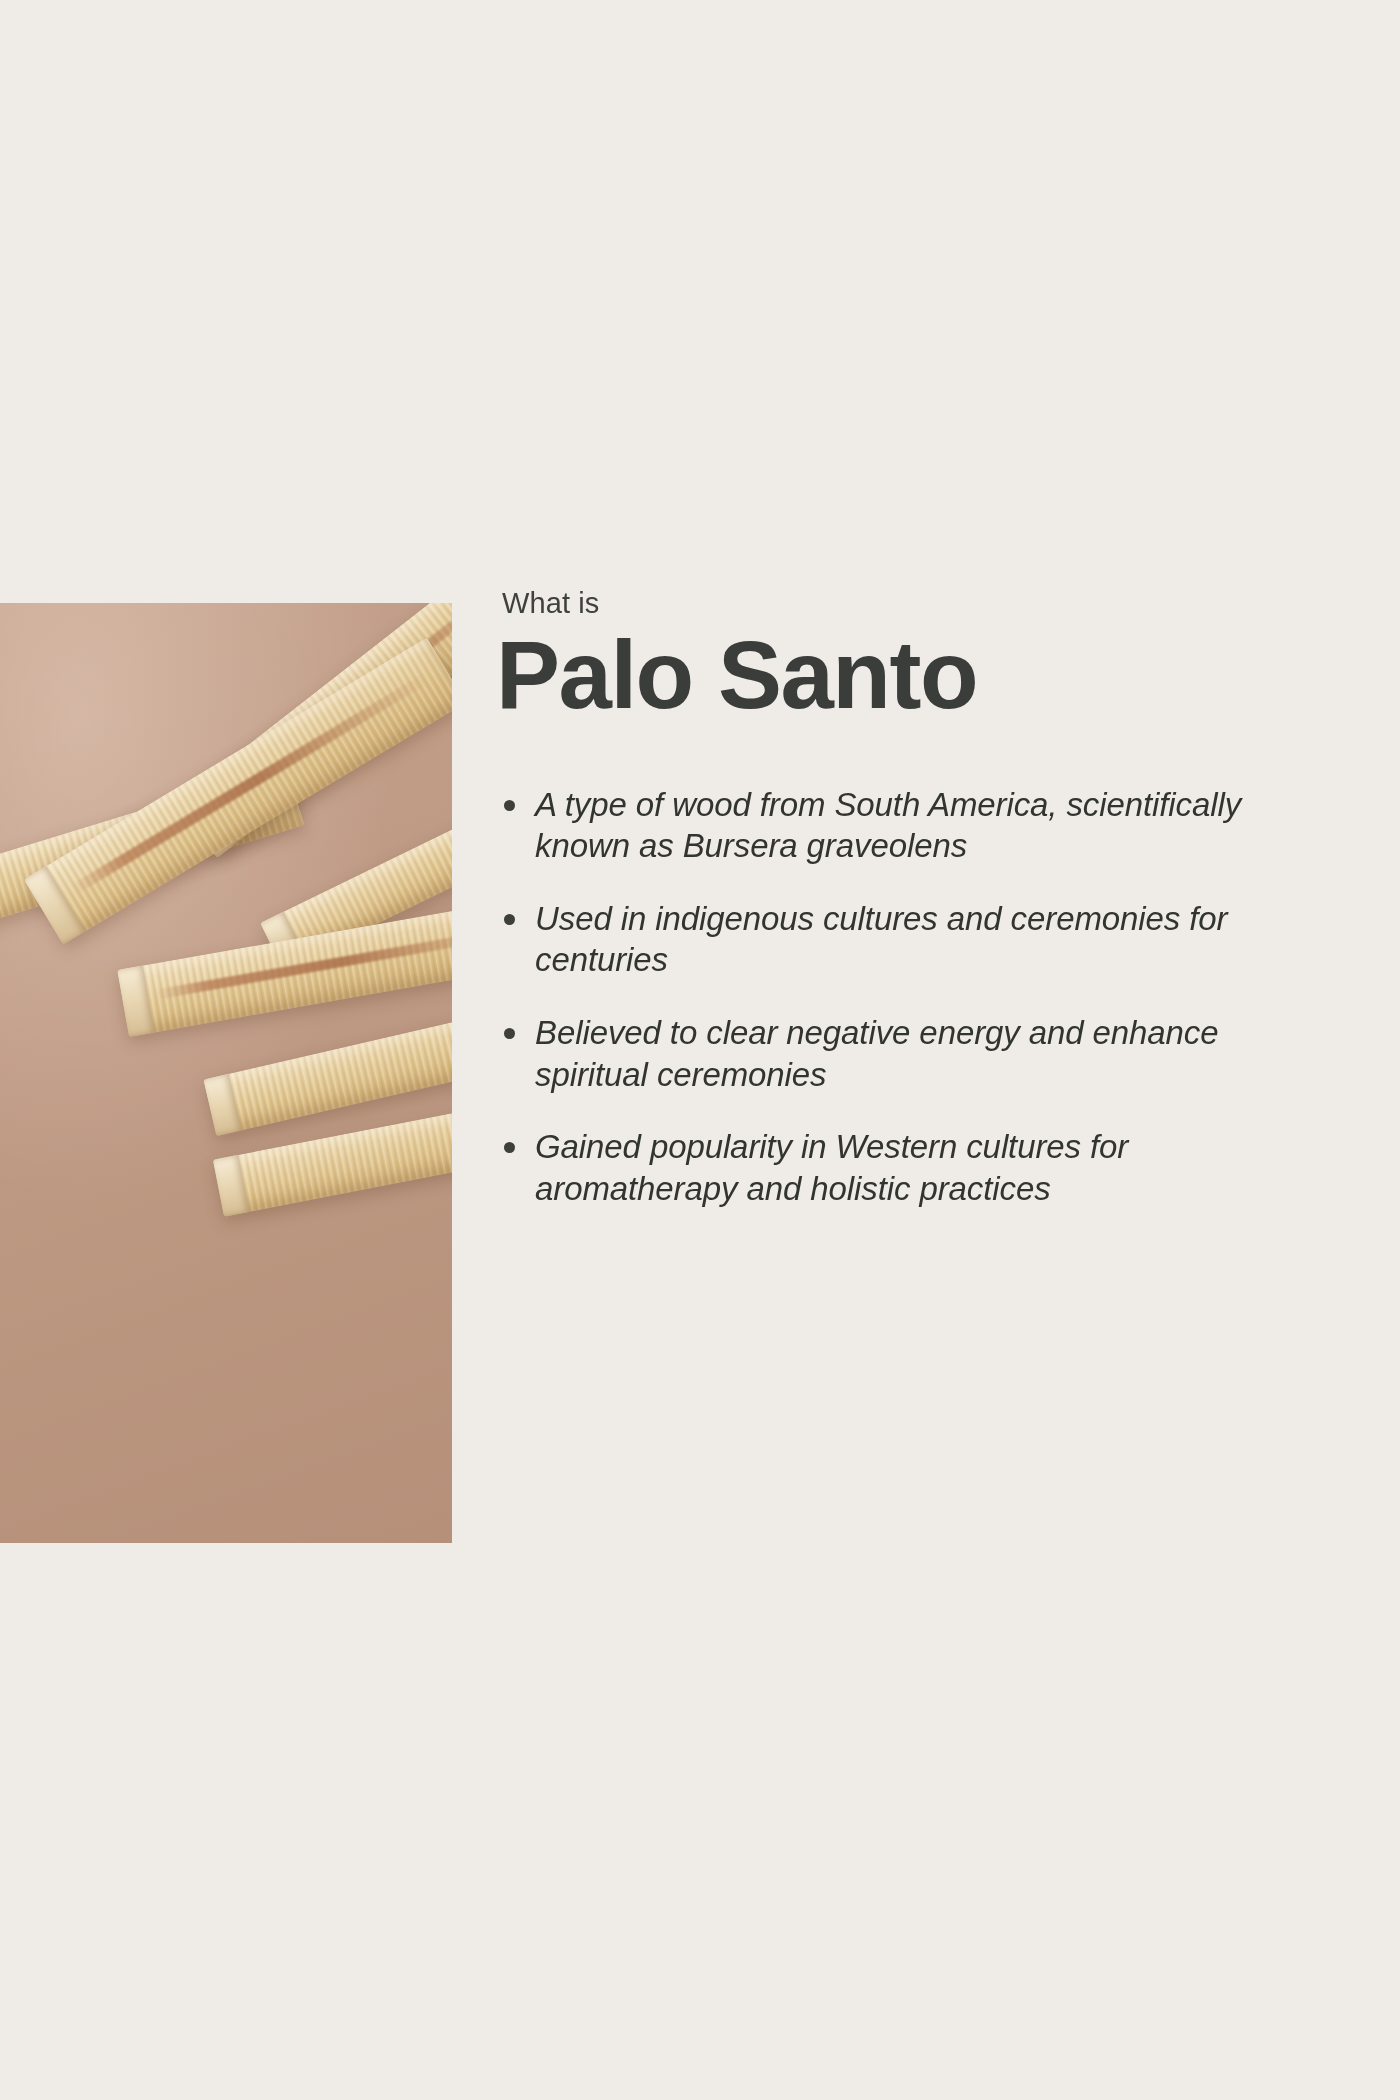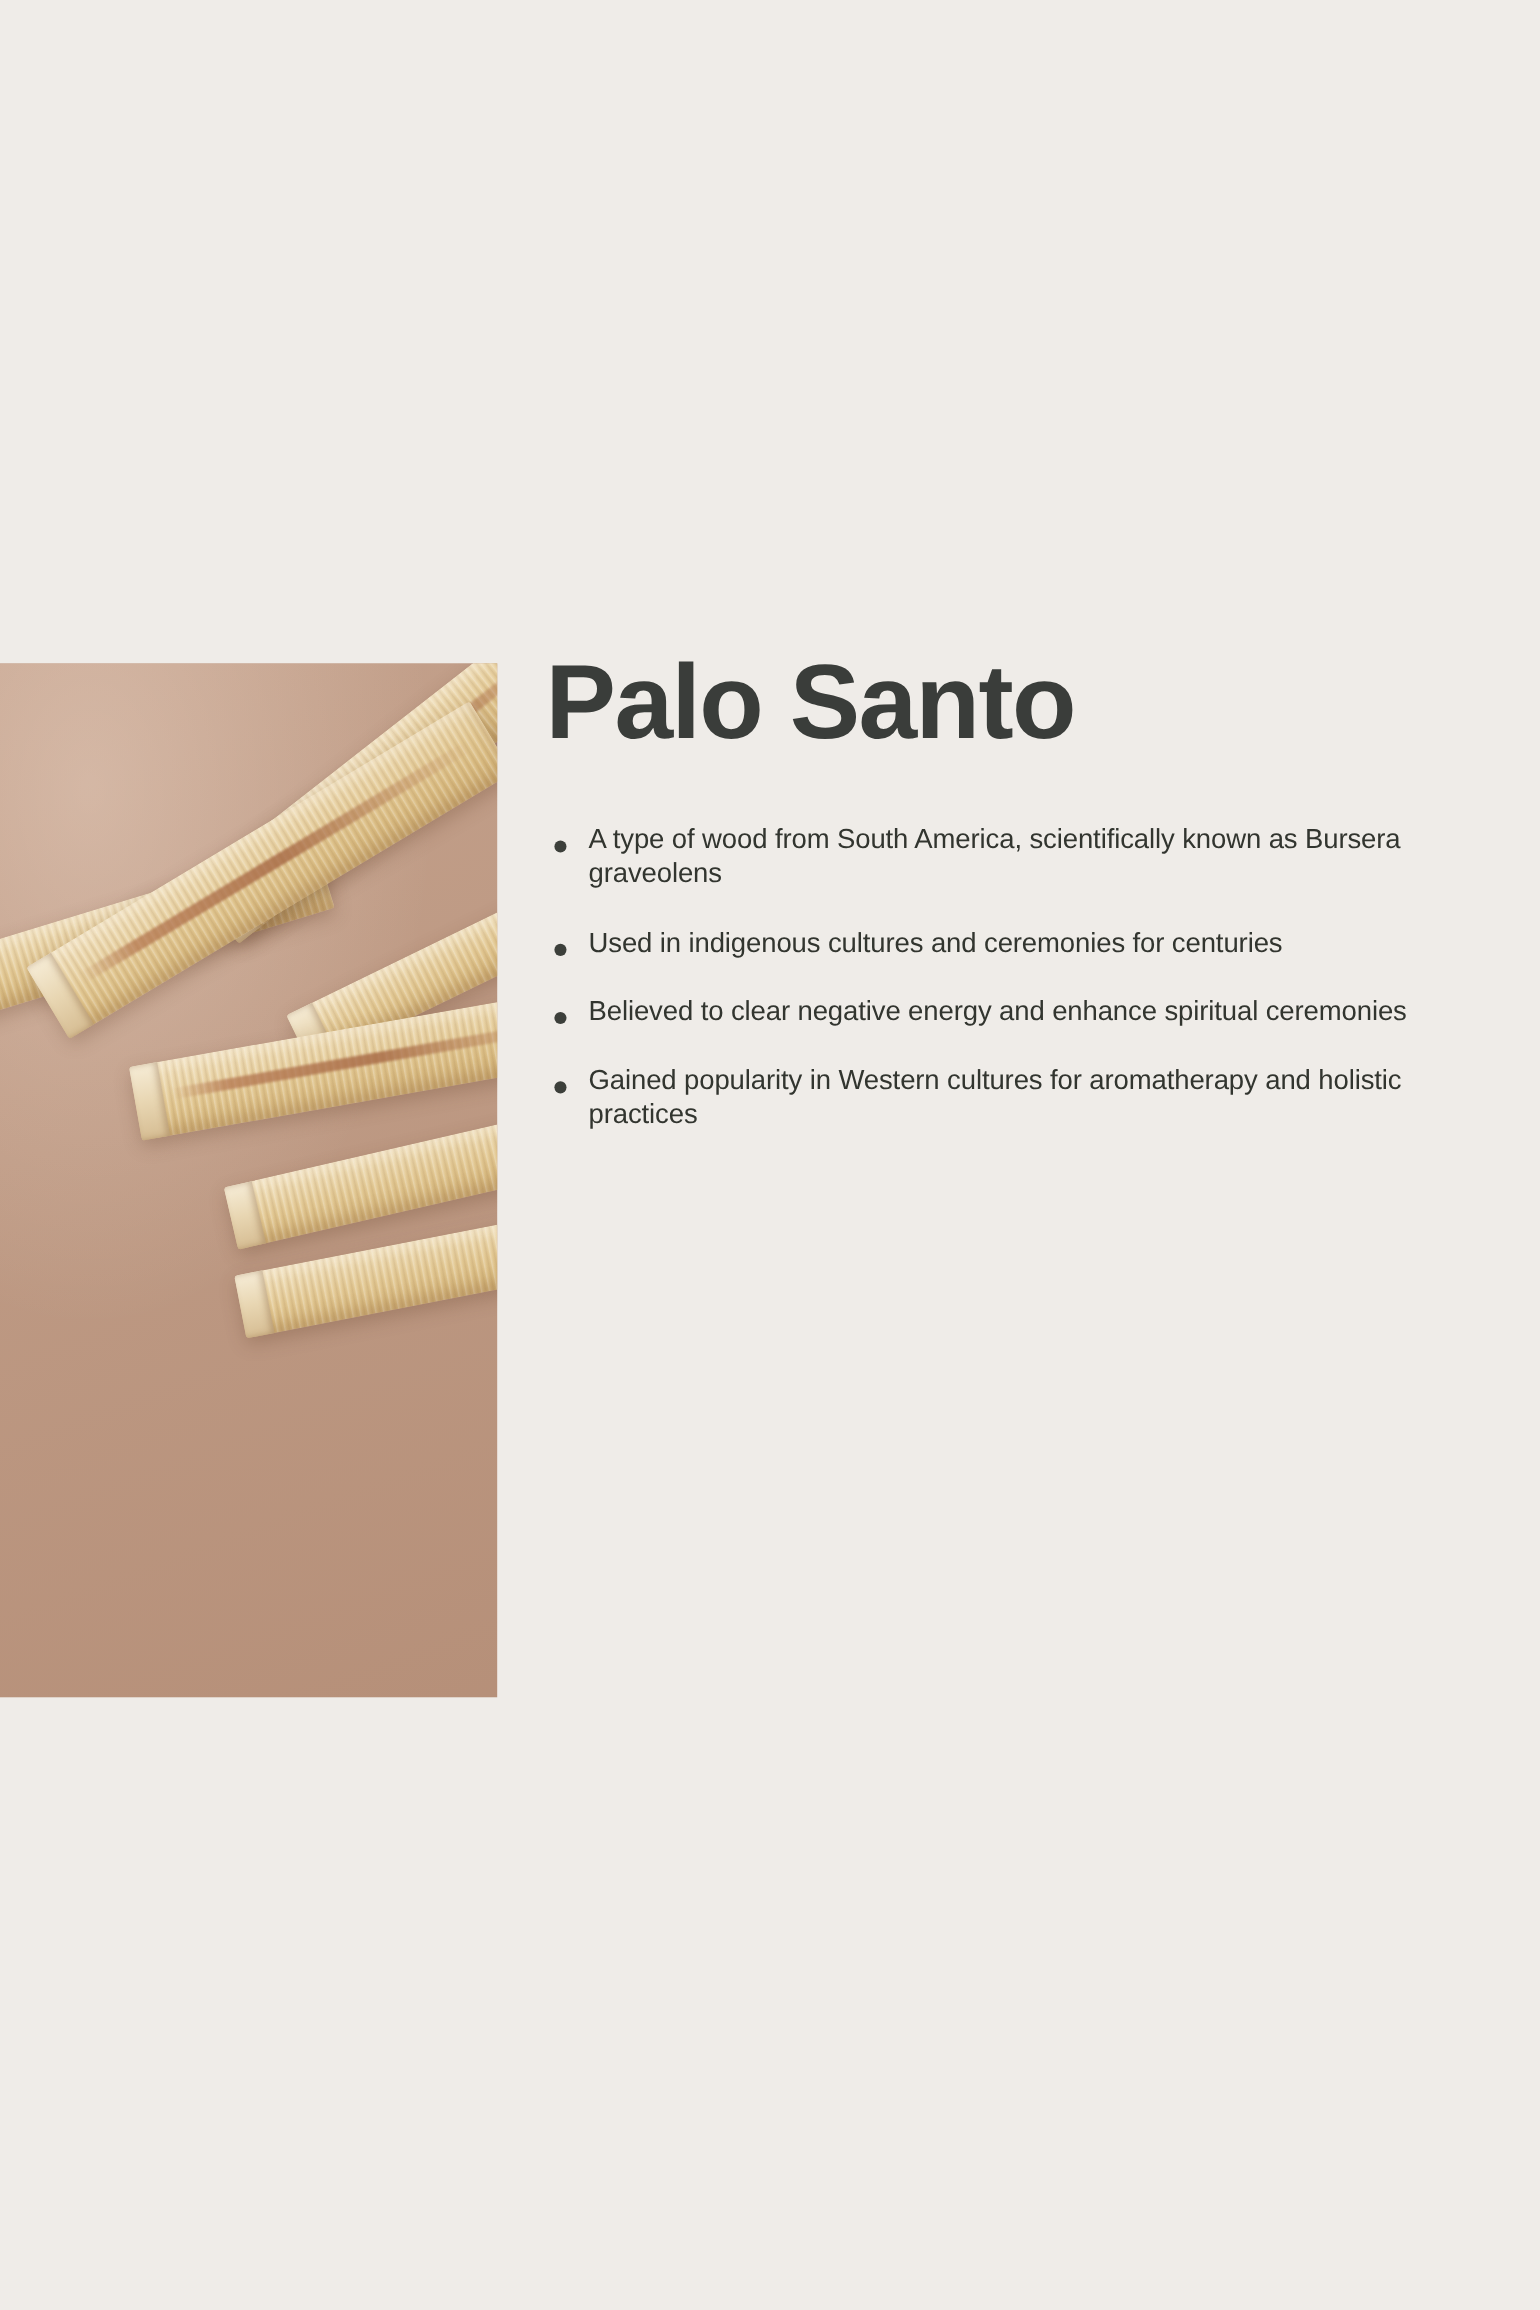--- a/index.html
+++ b/index.html
@@ -124,24 +124,25 @@
 
   .bullets {
     list-style: none;
     margin: 58px 0 0 0;
     padding: 0;
   }
   .bullets li {
     position: relative;
     padding-left: 35px;
     margin-bottom: 31px;
-    font-size: 25px;
+    font-size: 33px;
     line-height: 1.26;
     color: #32352f;
     letter-spacing: -0.1px;
+    font-style: italic;
   }
   .bullets li:last-child { margin-bottom: 0; }
   .bullets li .dot {
     position: absolute;
     left: 4px;
     top: 16px;
     width: 11px;
     height: 11px;
     border-radius: 50%;
     background: #3c3f3a;
@@ -171,20 +172,21 @@
   </div>
   <div class="stick stick-5">
     <div class="endcap"></div>
   </div>
   <div class="stick stick-6">
     <div class="endcap"></div>
   </div>
 </div>
 
 <div class="content">
+  <div class="eyebrow">What is</div>
   <h1 class="title">Palo Santo</h1>
 
   <ul class="bullets">
     <li>
       <span class="dot"></span>
       <span>A type of wood from South America, scientifically known as Bursera graveolens</span>
     </li>
     <li>
       <span class="dot"></span>
       <span>Used in indigenous cultures and ceremonies for centuries</span>

